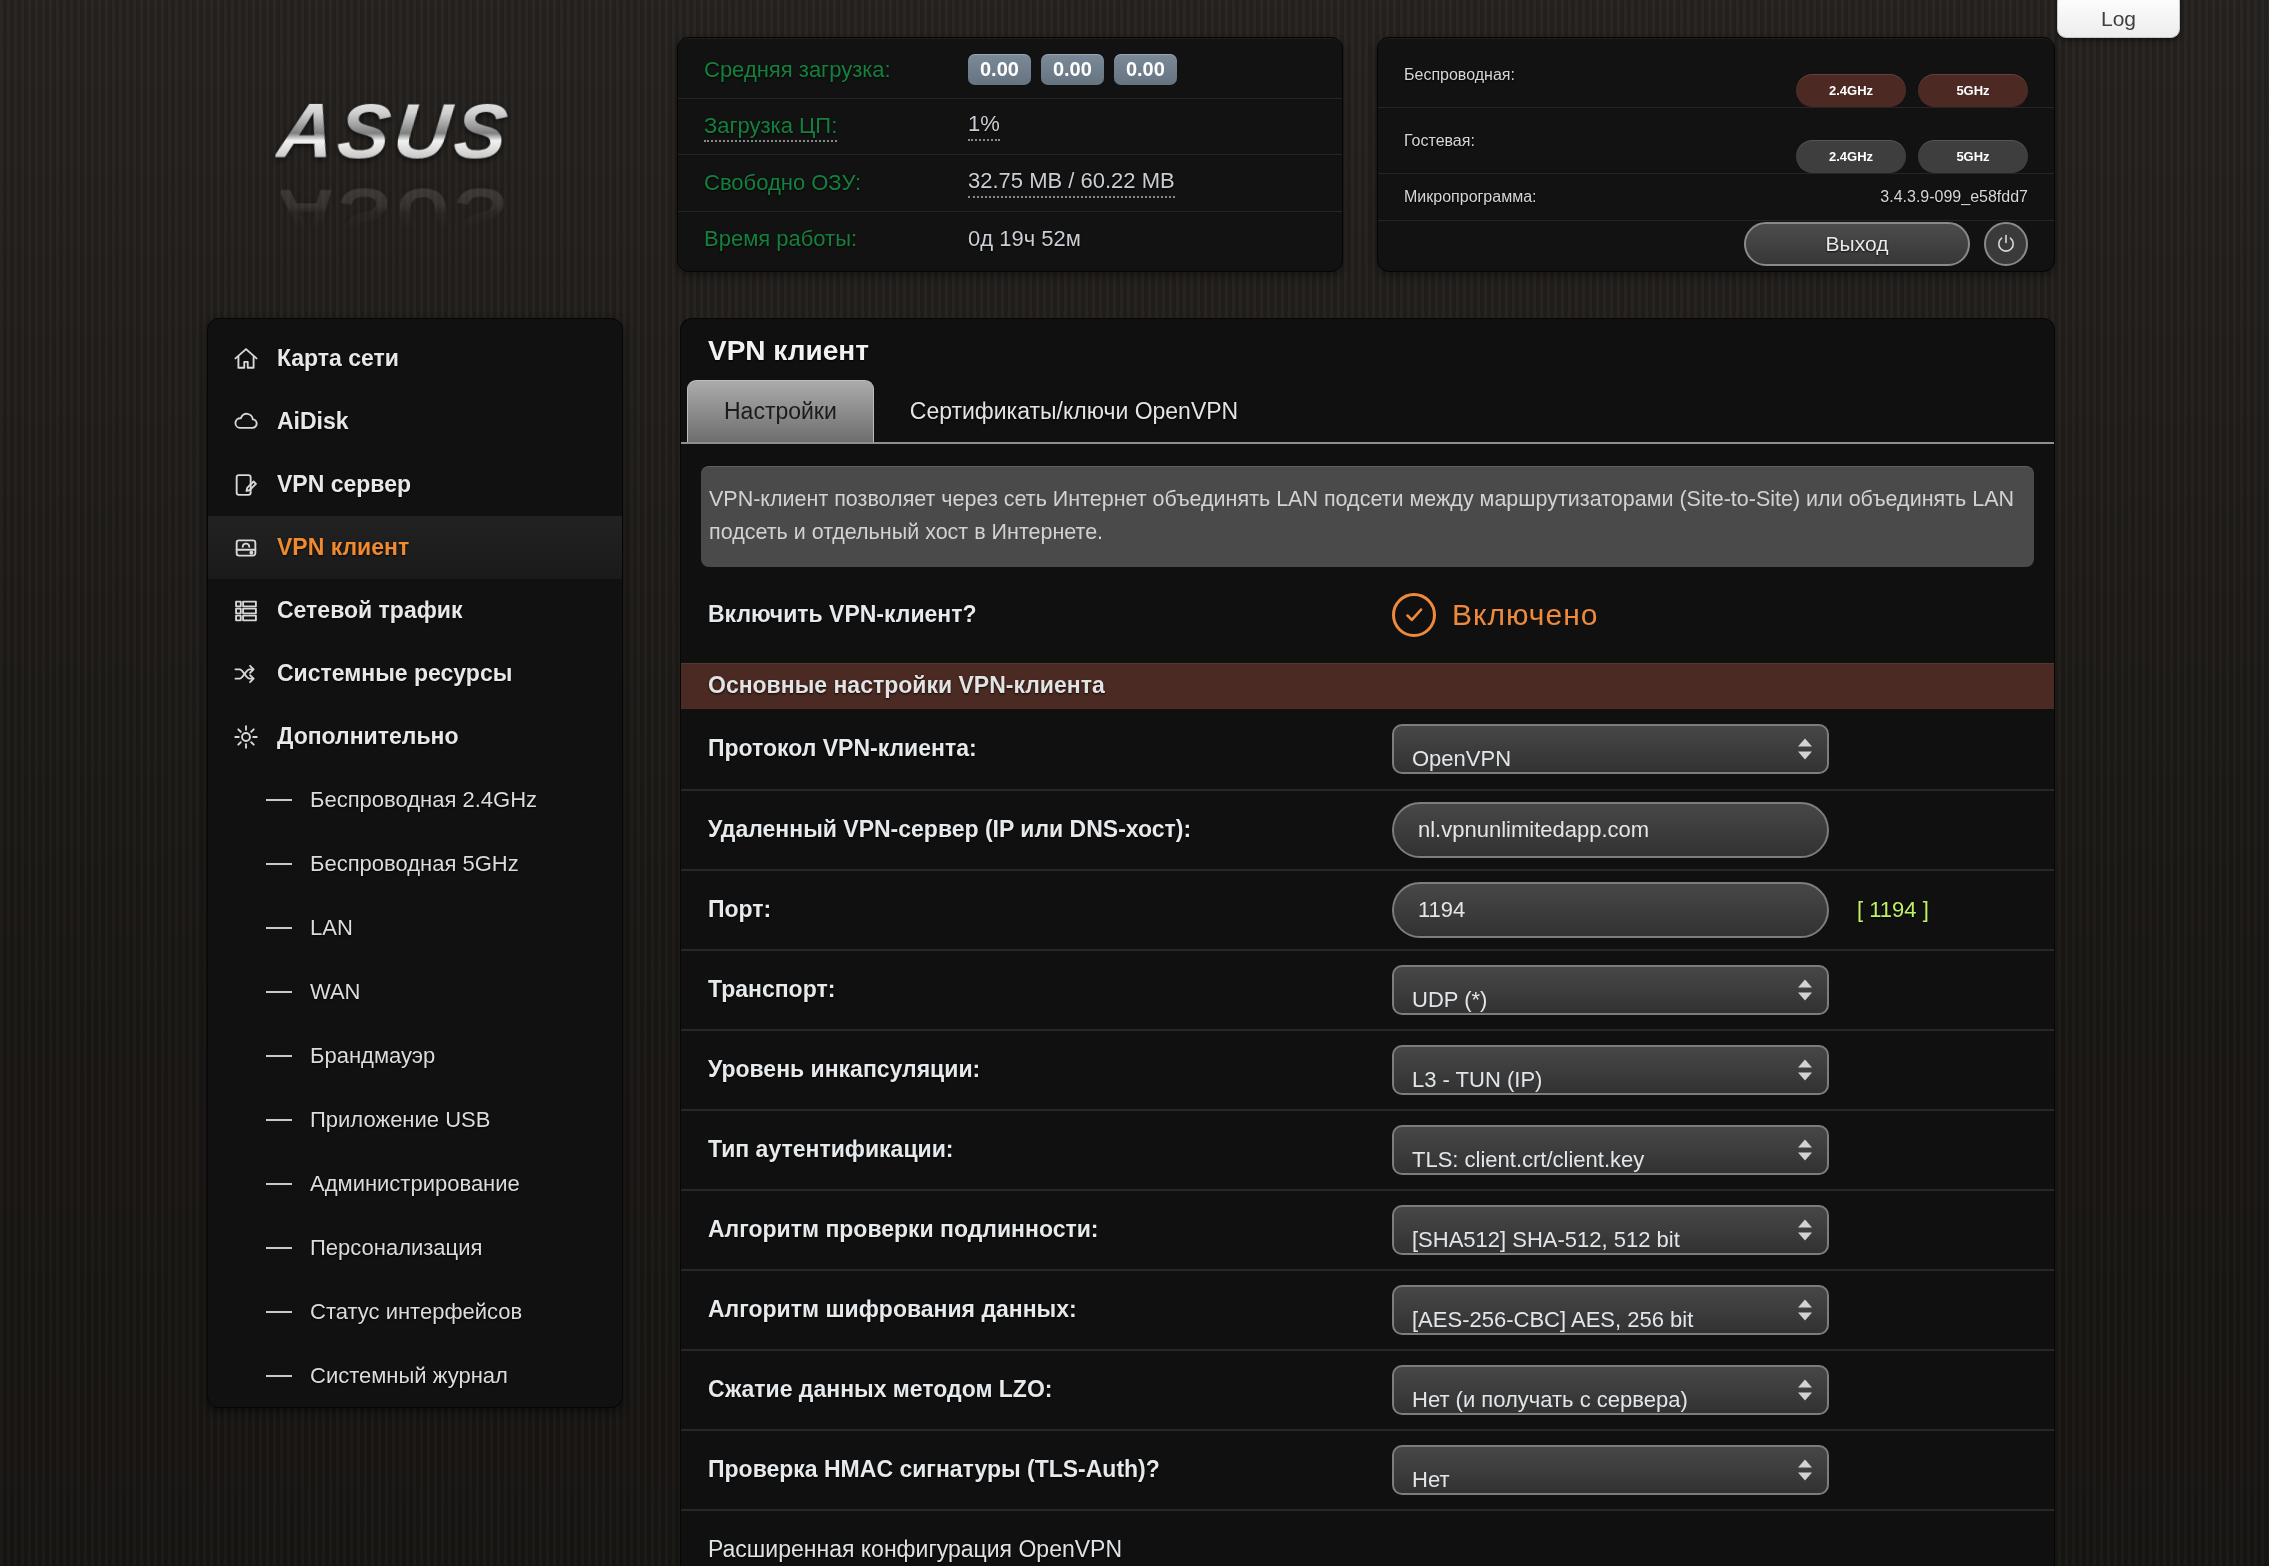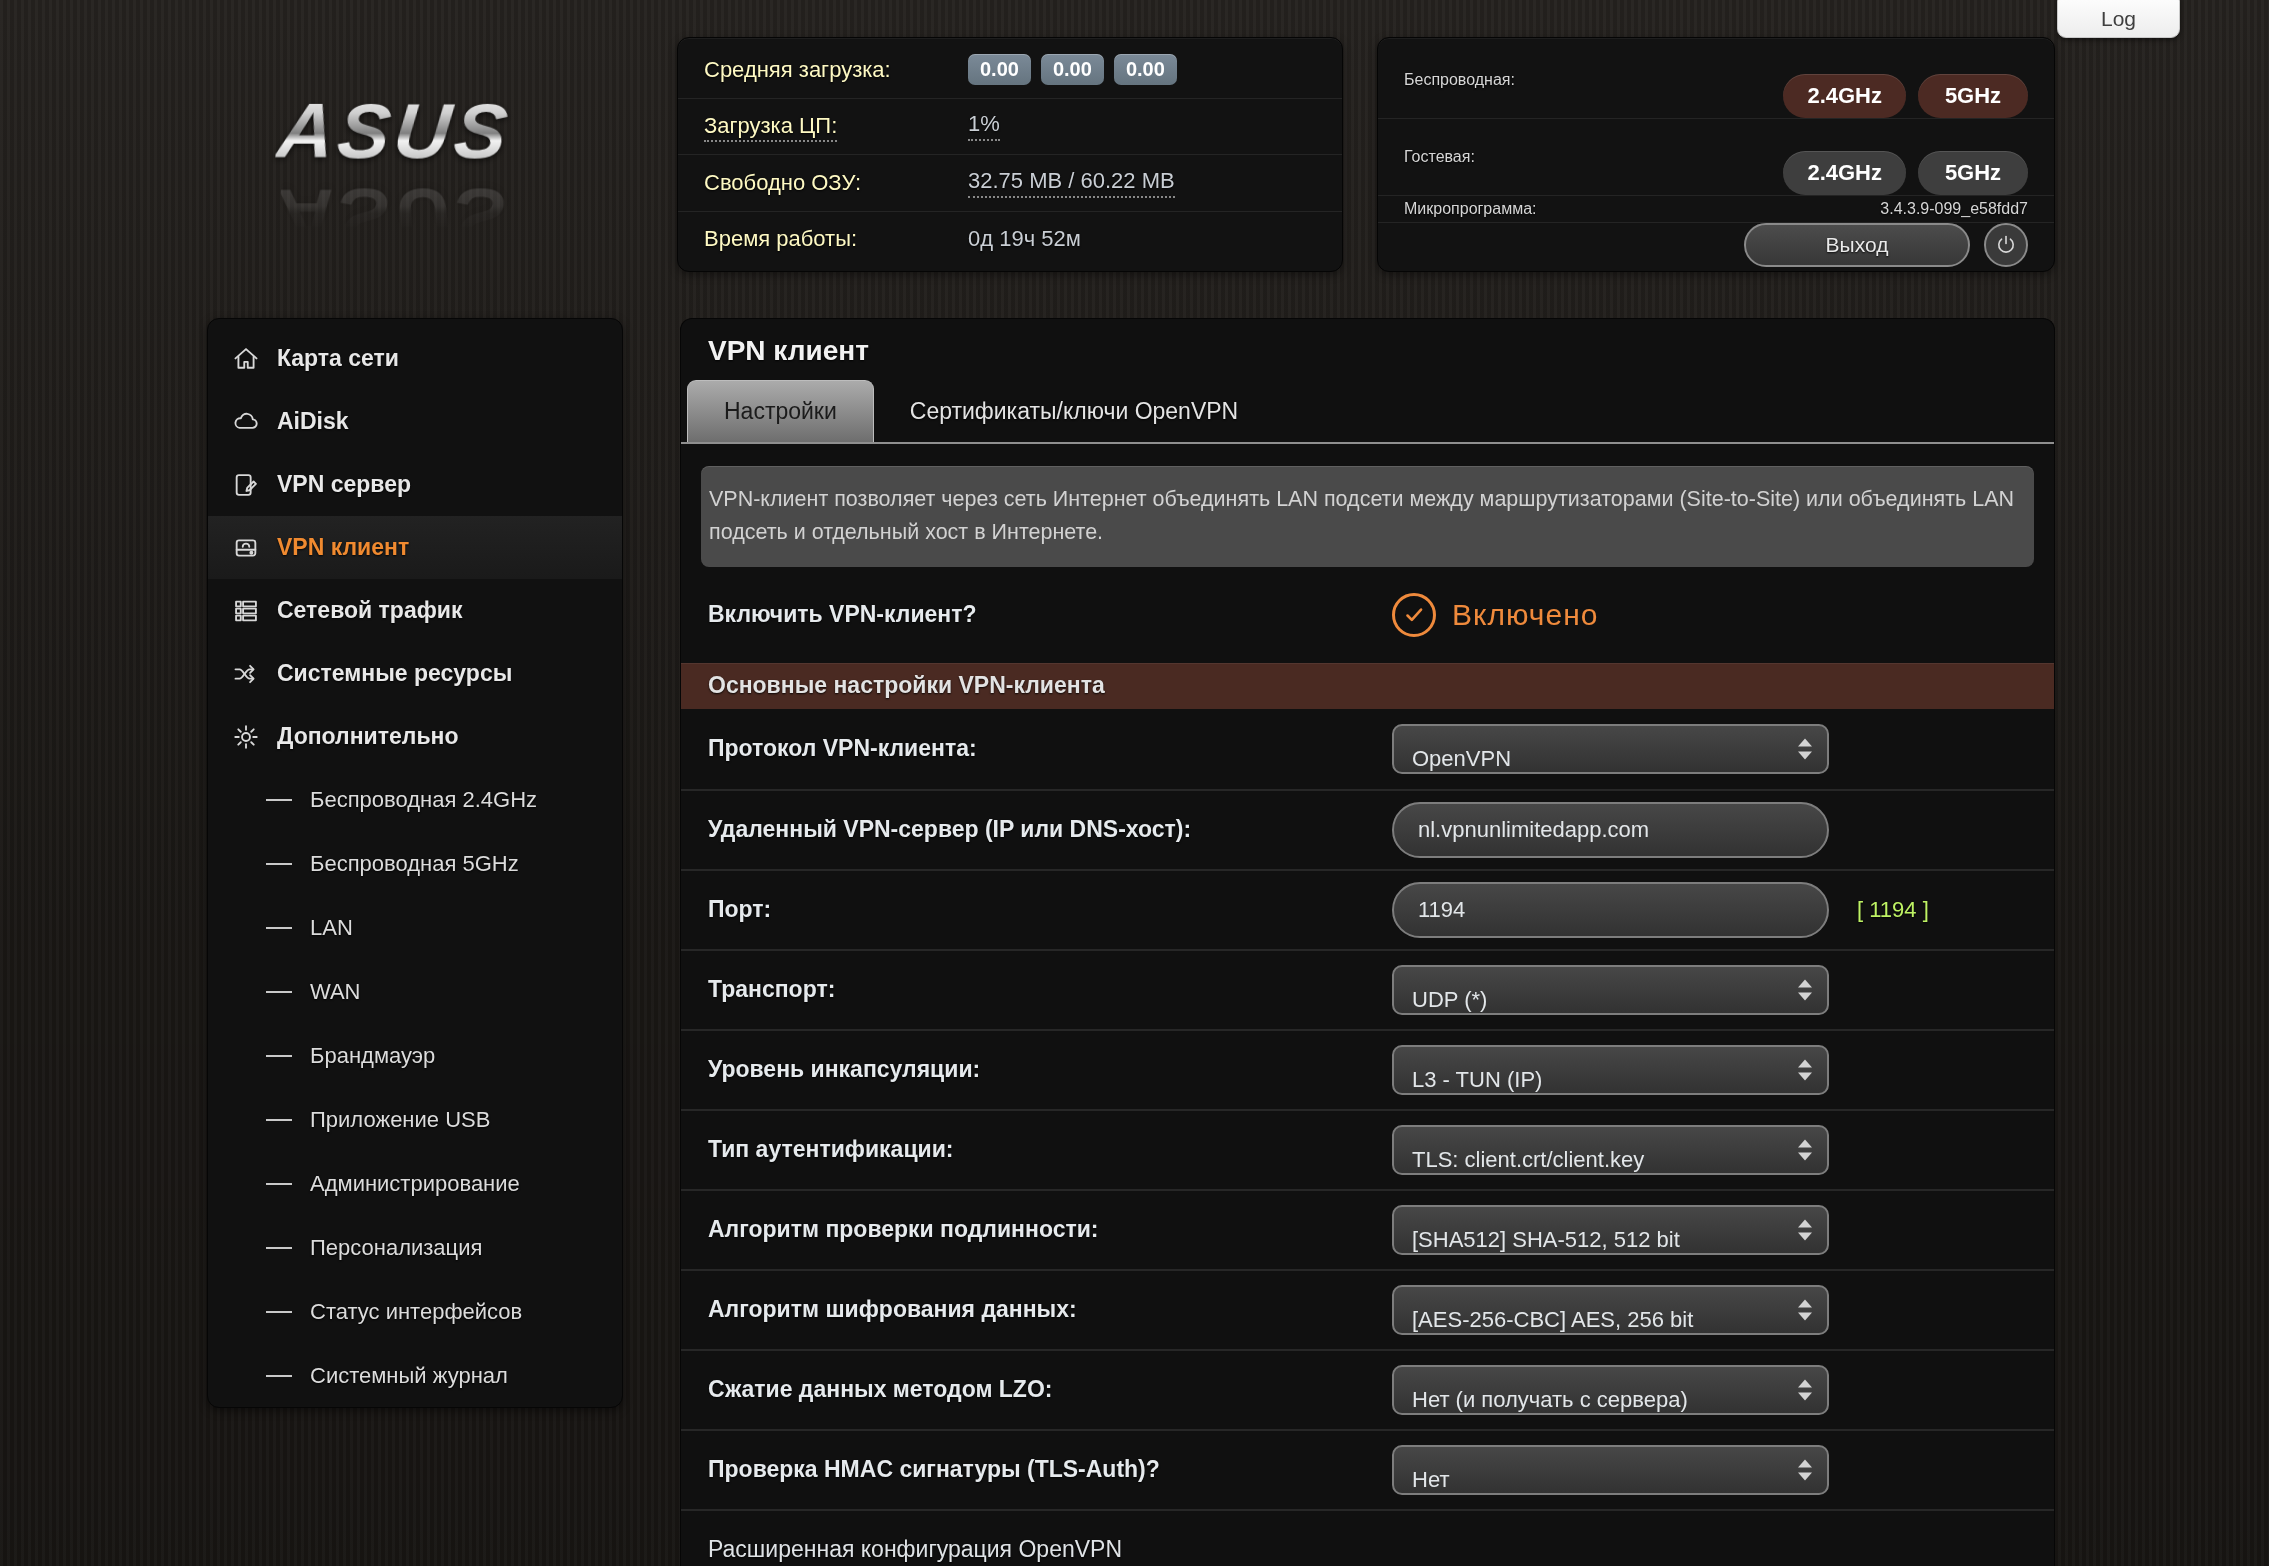--- a/index.html
+++ b/index.html
@@ -37,35 +37,35 @@
   
   .panel{
     position:absolute;top:37px;height:235px;background:#121212;border-radius:12px;
     border:1px solid #050505;box-shadow:inset 0 1px 0 rgba(255,255,255,.05), 0 3px 8px rgba(0,0,0,.4);
     display:flex;flex-direction:column;box-sizing:border-box;padding:4px 0;
   }
   .panel-left{left:677px;width:666px;}
   .panel-right{left:1377px;width:678px;}
   .srow{flex:1;display:flex;align-items:center;padding:0 26px;border-top:1px solid rgba(255,255,255,.08);}
   .srow:first-child{border-top:none;}
-  .srow .lbl{font-size:22px;color:#fef9c3;width:264px;flex:0 0 264px;}
+  .srow .lbl{font-size:22px;color:#15803d;width:264px;flex:0 0 264px;}
   .srow .lbl.dotted{width:auto;flex:0 0 264px;}
   .srow .lbl.dotted span{border-bottom:2px dotted rgba(255,255,255,.5);padding-bottom:2px;}
   .srow .val{font-size:22px;color:#c9ced4;}
   .srow .val.dotted{border-bottom:2px dotted rgba(255,255,255,.5);padding-bottom:2px;}
   .badges{display:flex;gap:10px;}
   .badge{
     background:linear-gradient(#7b8a98,#65747f);border-radius:7px;color:#fff;font-weight:bold;
     font-size:20px;padding:4px 12px;box-shadow:inset 0 1px 0 rgba(255,255,255,.25);
   }
   .rrow{flex:1;display:flex;align-items:center;justify-content:space-between;padding:0 26px;border-top:1px solid rgba(255,255,255,.08);}
   .rrow:first-child{border-top:none;}
   .pills{display:flex;gap:12px;}
   .pill{
-    border-radius:24px;color:#fff;font-weight:bold;font-size:22px;padding:9px 24px;min-width:62px;text-align:center;
+    border-radius:24px;color:#fff;font-weight:bold;font-size:13px;padding:9px 24px;min-width:62px;text-align:center;
     box-shadow:inset 0 1px 0 rgba(255,255,255,.12);
     margin-top:32px;
   }
   .pill.maroon{background:#4c2a23;}
   .pill.gray{background:#3e3e3e;}
   .btn-logout{
     width:226px;height:44px;border-radius:24px;background:linear-gradient(#4c4c4c,#373737);
     border:2px solid #8a8a8a;color:#eaeaea;font-size:21px;display:flex;align-items:center;justify-content:center;
     cursor:pointer;box-sizing:border-box;
   }

